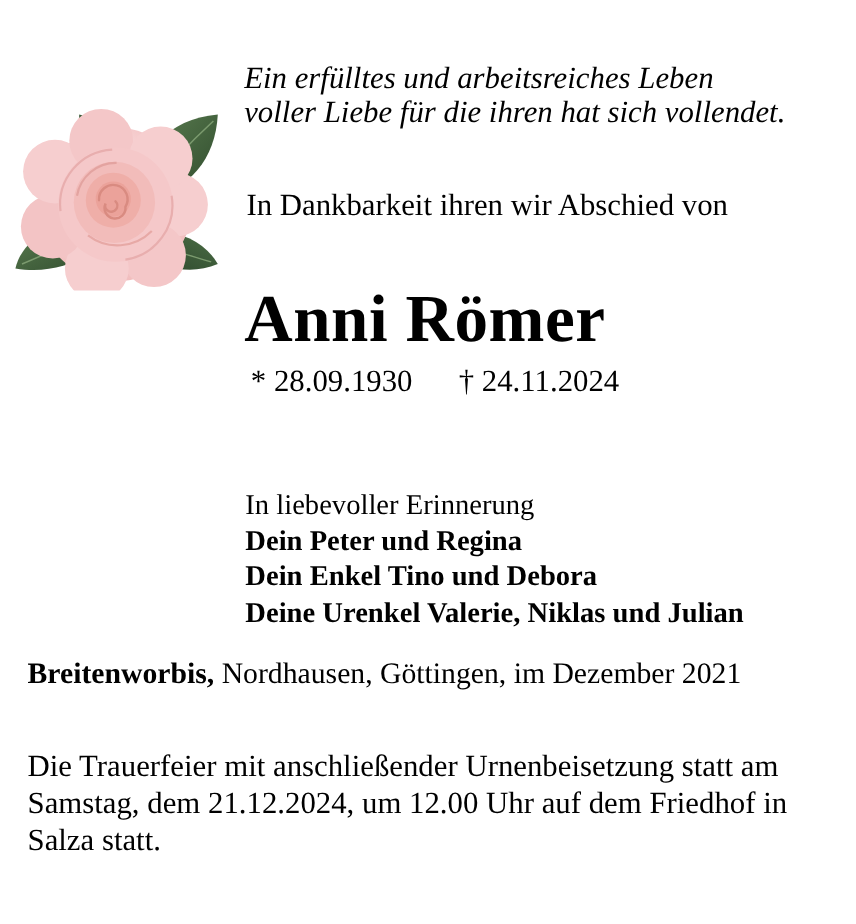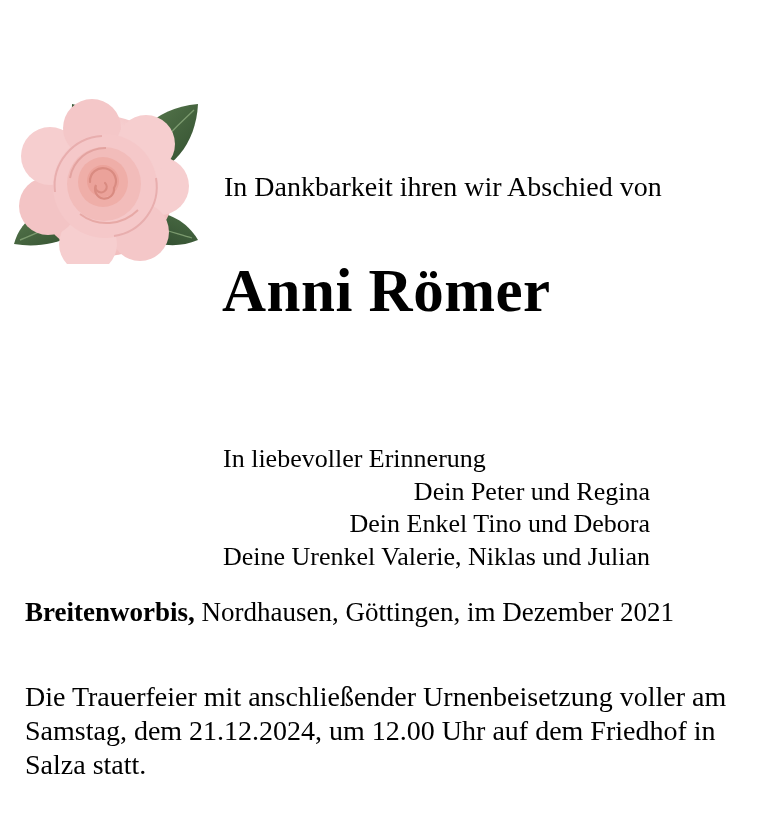--- a/index.html
+++ b/index.html
@@ -44,21 +44,21 @@
     white-space: nowrap;
   }
   .dates .birth { margin-right: 42px; }
   .memorial {
     left: 223px; top: 417px;
     font-size: 26px;
     line-height: 32.5px;
     white-space: nowrap;
     margin-top: 26px;
   }
-  .memorial .bold { font-weight: normal; text-align: right; }
+  .memorial .bold { font-weight: bold; }
   .place-line {
     left: 25px; top: 597px;
     font-size: 27px;
     white-space: nowrap;
   }
   .place-line .bold { font-weight: bold; text-align: right; }
   .funeral {
     left: 25px; top: 680px;
     font-size: 28px;
     line-height: 34px;
@@ -117,36 +117,43 @@
       <path d="M146 86 A50 50 0 0 1 104 144" stroke="#e8aeae" stroke-width="2" fill="none"></path>
       <circle cx="94" cy="92" r="37" fill="#f2bcba"></circle>
       <path d="M60 86 A36 36 0 0 1 96 56" stroke="#e3a3a0" stroke-width="2" fill="none"></path>
       <circle cx="93" cy="90" r="25" fill="#efaea8"></circle>
       <circle cx="93" cy="89" r="16" fill="#eba29a"></circle>
       <path d="M93 89 m-13 1 a13 13 0 1 1 24 6 a9.5 9.5 0 1 1 -18 -3 a5.5 5.5 0 1 0 9 -2" stroke="#d98b81" stroke-width="2.2" fill="none" stroke-linecap="round"></path>
       <path d="M70 122 A44 44 0 0 0 128 118" stroke="#e7a9a6" stroke-width="2" fill="none"></path>
     </g>
   </svg>
 
+  <div class="abs quote">
+    <div>Ein erfülltes und arbeitsreiches Leben</div>
+    <div>voller Liebe für die ihren hat sich vollendet.</div>
+  </div>
 
   <div class="abs intro">In Dankbarkeit ihren wir Abschied von</div>
 
   <div class="abs name">Anni Römer</div>
 
+  <div class="abs dates">
+    <span class="birth">* 28.09.1930</span><span>† 24.11.2024</span>
+  </div>
 
   <div class="abs memorial">
     <div>In liebevoller Erinnerung</div>
     <div class="bold">Dein Peter und Regina</div>
     <div class="bold">Dein Enkel Tino und Debora</div>
     <div class="bold">Deine Urenkel Valerie, Niklas und Julian</div>
   </div>
 
   <div class="abs place-line">
     <span class="bold">Breitenworbis,</span><span> Nordhausen, Göttingen, im Dezember 2021</span>
   </div>
 
   <div class="abs funeral">
-    <div>Die Trauerfeier mit anschließender Urnenbeisetzung voller am</div>
+    <div>Die Trauerfeier mit anschließender Urnenbeisetzung statt am</div>
     <div>Samstag, dem 21.12.2024, um 12.00 Uhr auf dem Friedhof in</div>
     <div>Salza statt.</div>
   </div>
 
 </div>
 
 </body></html>

